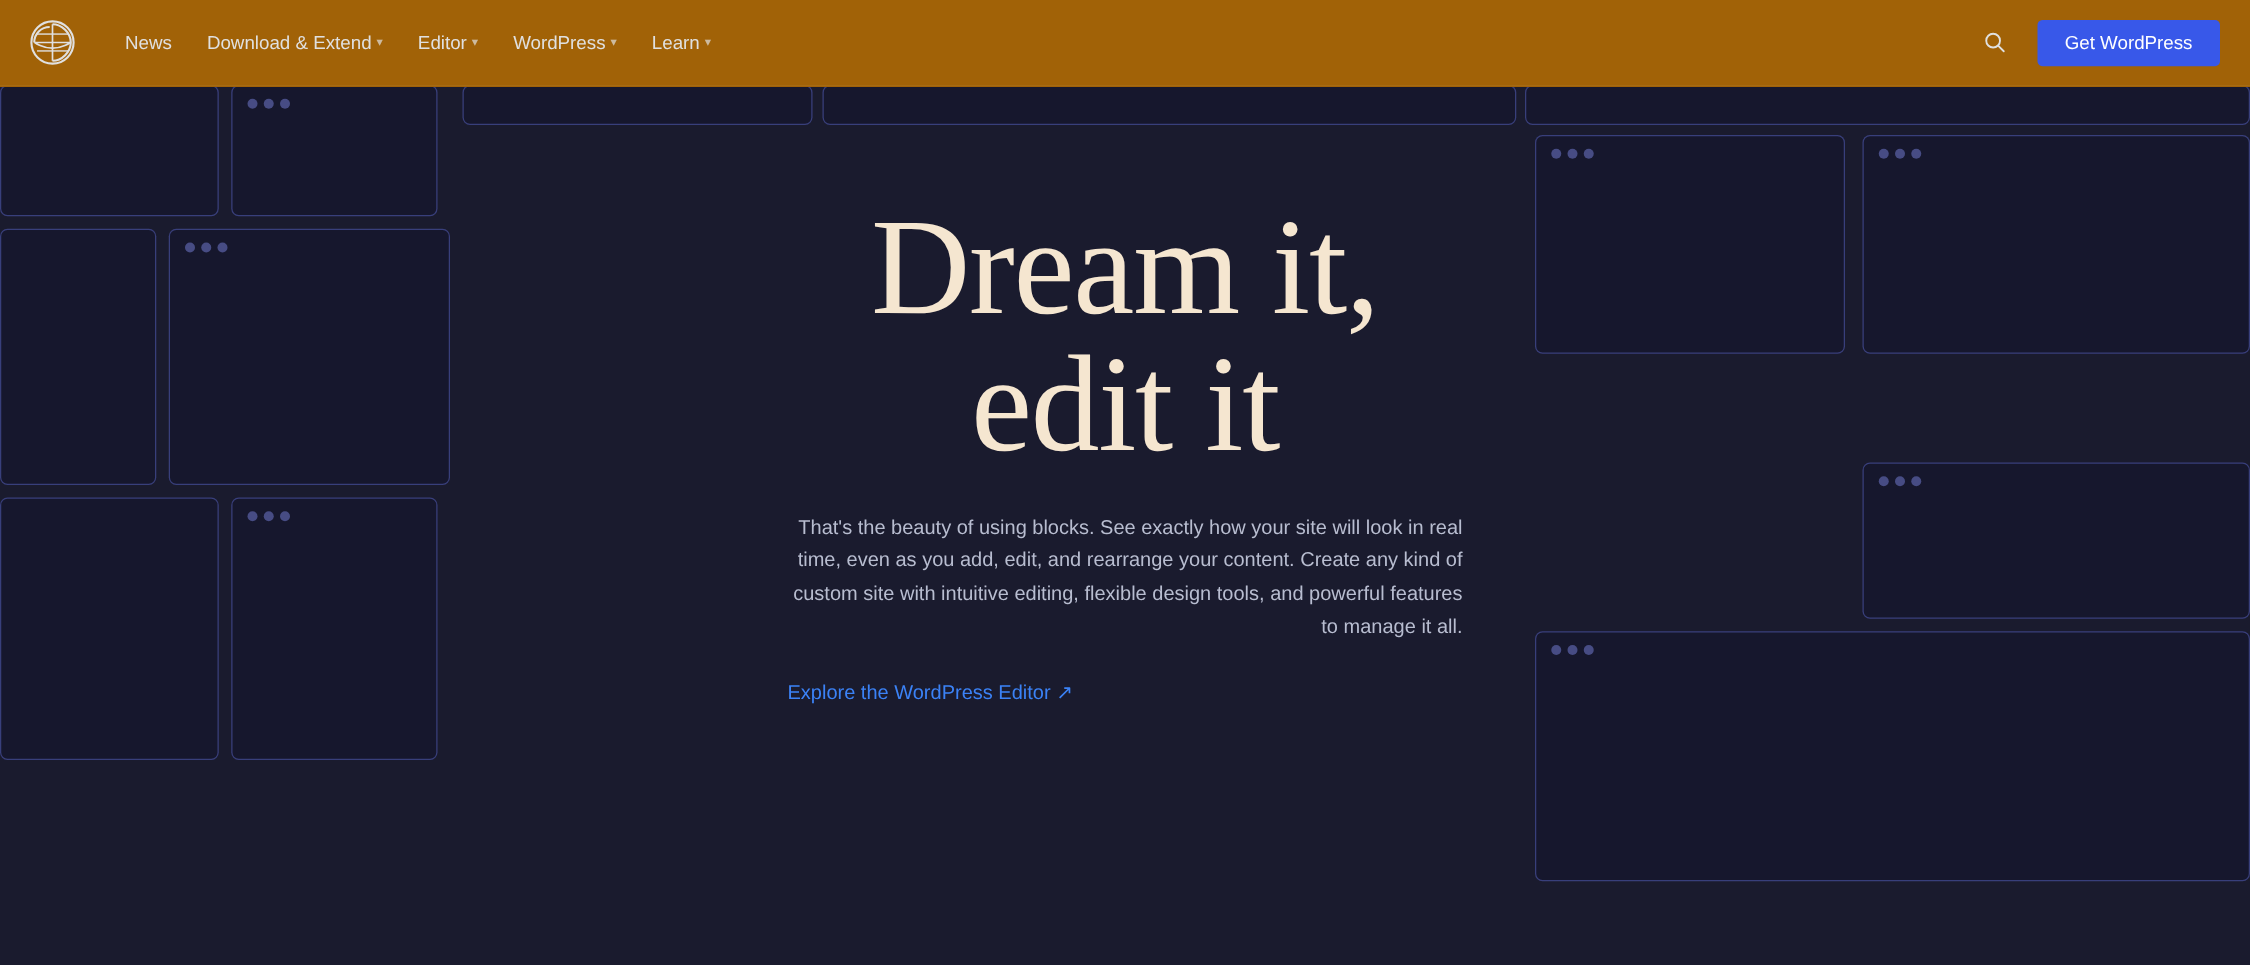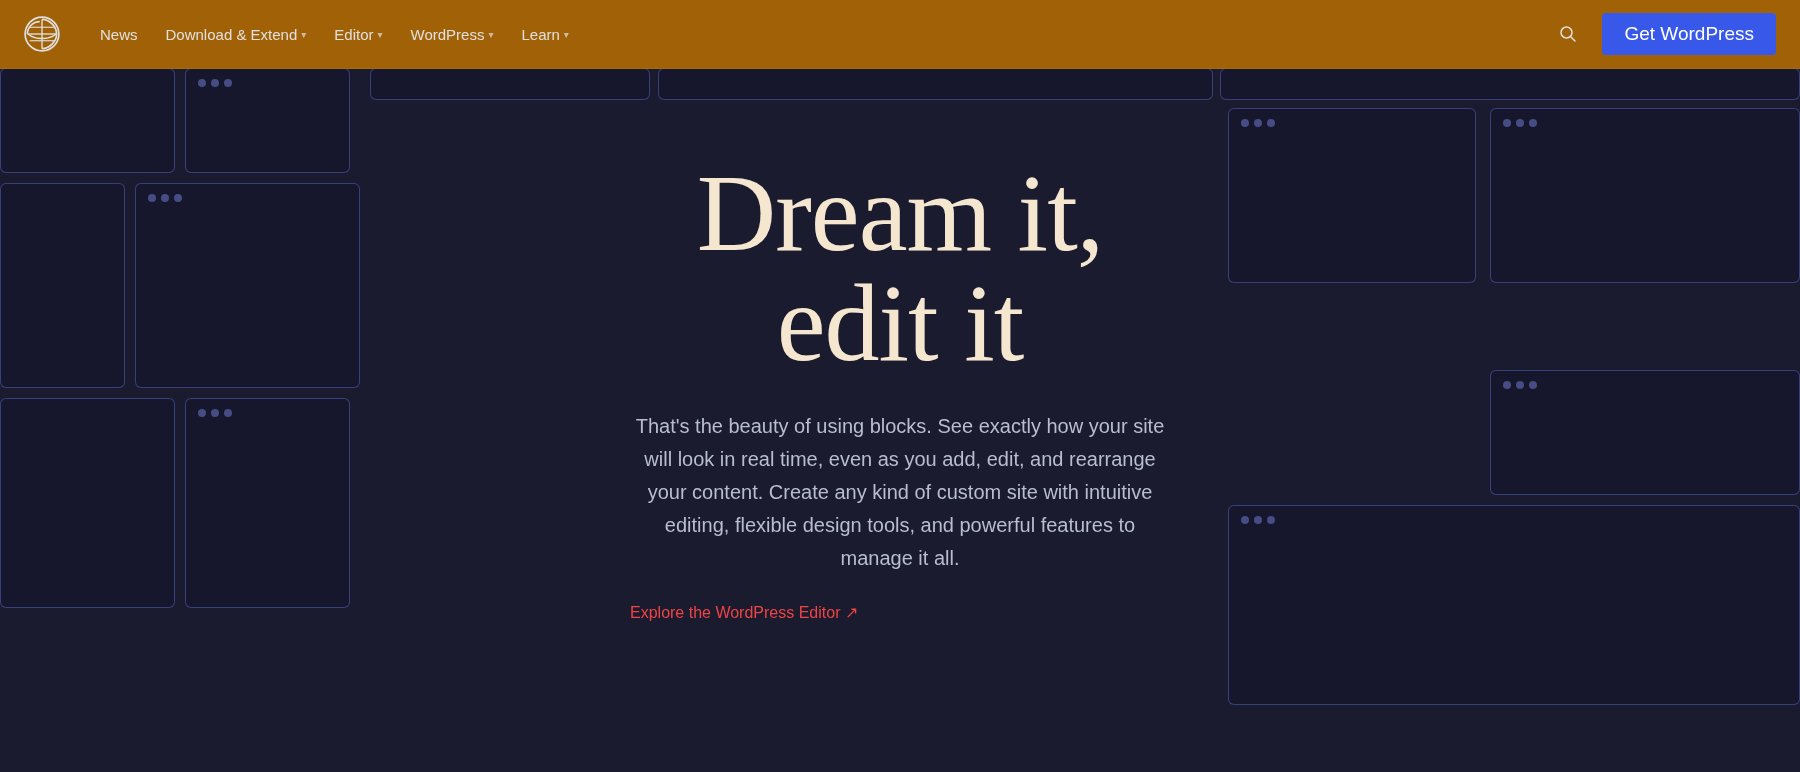--- a/index.html
+++ b/index.html
@@ -75,21 +75,21 @@
       justify-content: center;
       color: #e0e0e0;
     }
 
     .nav-get-wp {
       background: #3858e9;
       color: #fff;
       border: none;
       border-radius: 4px;
       padding: 10px 22px;
-      font-size: 19px;
+      font-size: 15px;
       font-weight: 500;
       cursor: pointer;
       white-space: nowrap;
     }
 
     
     .hero {
       position: relative;
       width: 1800px;
       height: 772px;
@@ -141,33 +141,33 @@
       font-family: Georgia, 'Times New Roman', serif;
       font-size: 110px;
       font-weight: 400;
       line-height: 1.0;
       color: #f5e6d0;
       letter-spacing: -1px;
       margin-bottom: 32px;
     }
 
     .hero-subtext {
-      font-size: 20px;
+      font-size: 16px;
       line-height: 1.65;
       color: #b8bdd0;
       margin-bottom: 28px;
-      text-align: center;
+      text-align: right;
       padding: 0 20px;
     }
 
     .hero-link {
       display: inline-flex;
       align-items: center;
       gap: 6px;
-      color: #ef4444;
+      color: #3b82f6;
       font-size: 16px;
       text-decoration: none;
       cursor: pointer;
       padding-left: 20px;
       width: 100%;
       text-align: left;
     }
   </style>
 </head>
 <body>

